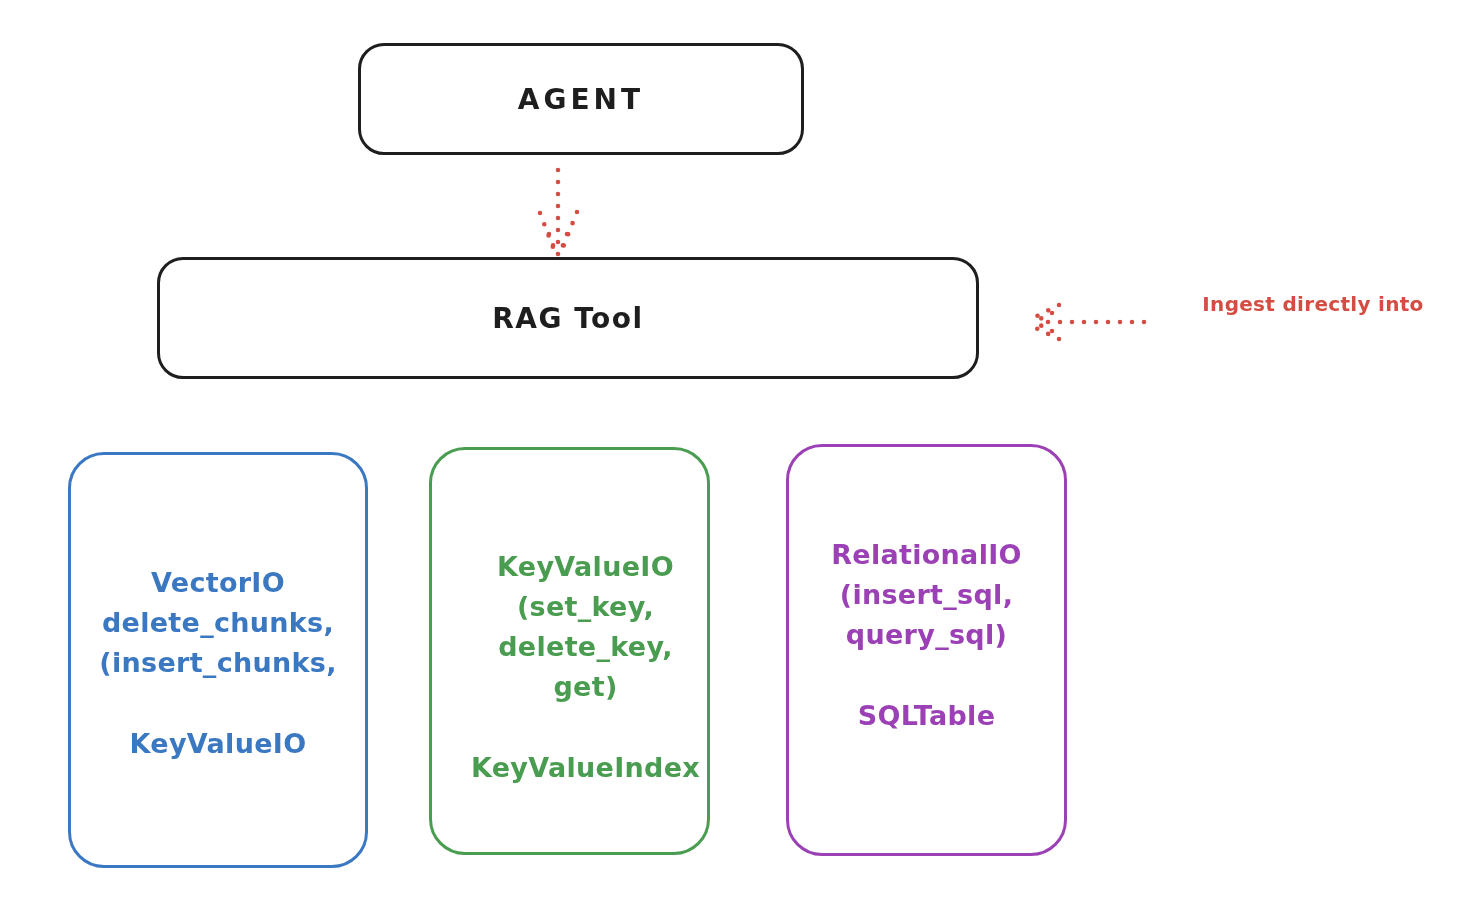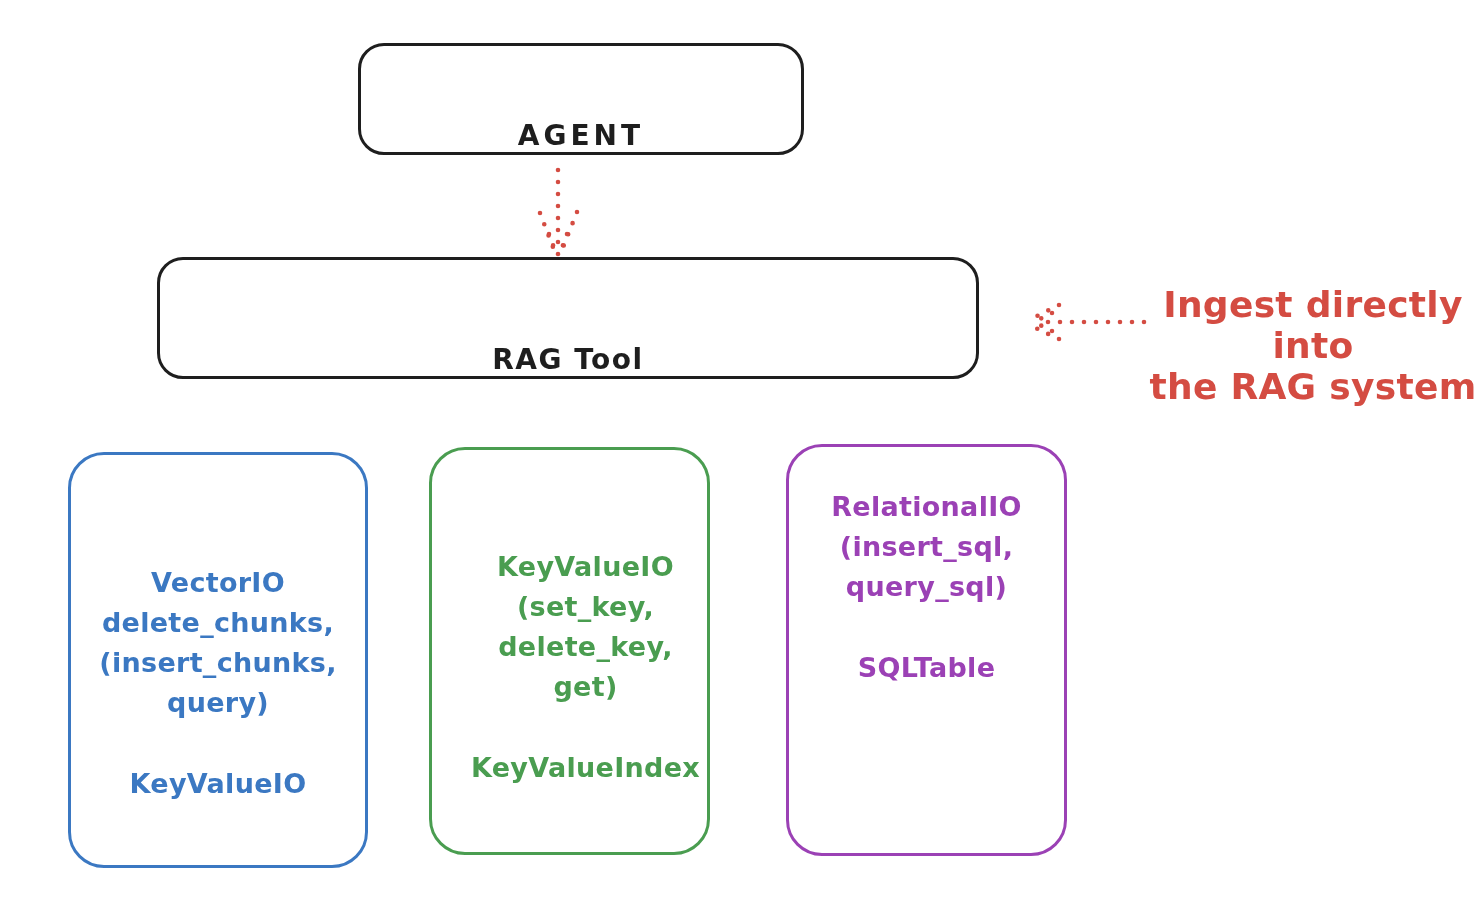--- a/index.html
+++ b/index.html
@@ -33,21 +33,21 @@
     stroke-width: 4.6;
     stroke-linecap: round;
     stroke-dasharray: 0 12;
   }
   .node {
     position: absolute;
     border: 3.6px solid var(--ink);
     border-radius: 26px;
     background: var(--bg);
     display: flex;
-    align-items: flex-end;
+    align-items: center;
     justify-content: center;
     color: var(--ink);
   }
   .node .node-label {
     font-size: 28px;
     font-weight: 600;
     letter-spacing: 1.5px;
     color: var(--ink);
   }
   .node-agent { left: 358px; top: 43px; width: 446px; height: 112px; }
@@ -72,28 +72,28 @@
   }
   .iobox-keyvalue {
     left: 429px; top: 447px; width: 281px; height: 408px;
     border: 3.6px solid var(--green); color: var(--green);
     padding-top: 97px;
     padding-left: 32px;
   }
   .iobox-relational {
     left: 786px; top: 444px; width: 281px; height: 412px;
     border: 3.6px solid var(--purple); color: var(--purple);
-    padding-top: 40px;
+    padding-top: 88px;
   }
   .annotation {
     position: absolute;
     left: 1142px; top: 284px; width: 342px;
     text-align: center;
     color: var(--red);
-    font-size: 36px;
+    font-size: 20px;
     font-weight: 700;
     line-height: 41px;
     letter-spacing: 0.3px;
   }
 </style>
 </head>
 <body>
 
 <div class="canvas">
 
@@ -117,29 +117,27 @@
   <div class="node node-agent">
     <span class="node-label">AGENT</span>
   </div>
 
   <div class="node node-rag">
     <span class="node-label">RAG Tool</span>
   </div>
 
   <div class="annotation">
     <div>Ingest directly into</div>
-    <div>the RAG system</div>
   </div>
 
   <div class="iobox iobox-vector">
     <div class="io-lines">
       <div>VectorIO</div>
       <div>delete_chunks,</div>
       <div>(insert_chunks,</div>
-      <div>query)</div>
     </div>
     <div class="io-index">KeyValueIO</div>
   </div>
 
   <div class="iobox iobox-keyvalue">
     <div class="io-lines">
       <div>KeyValueIO</div>
       <div>(set_key,</div>
       <div>delete_key, get)</div>
     </div>

